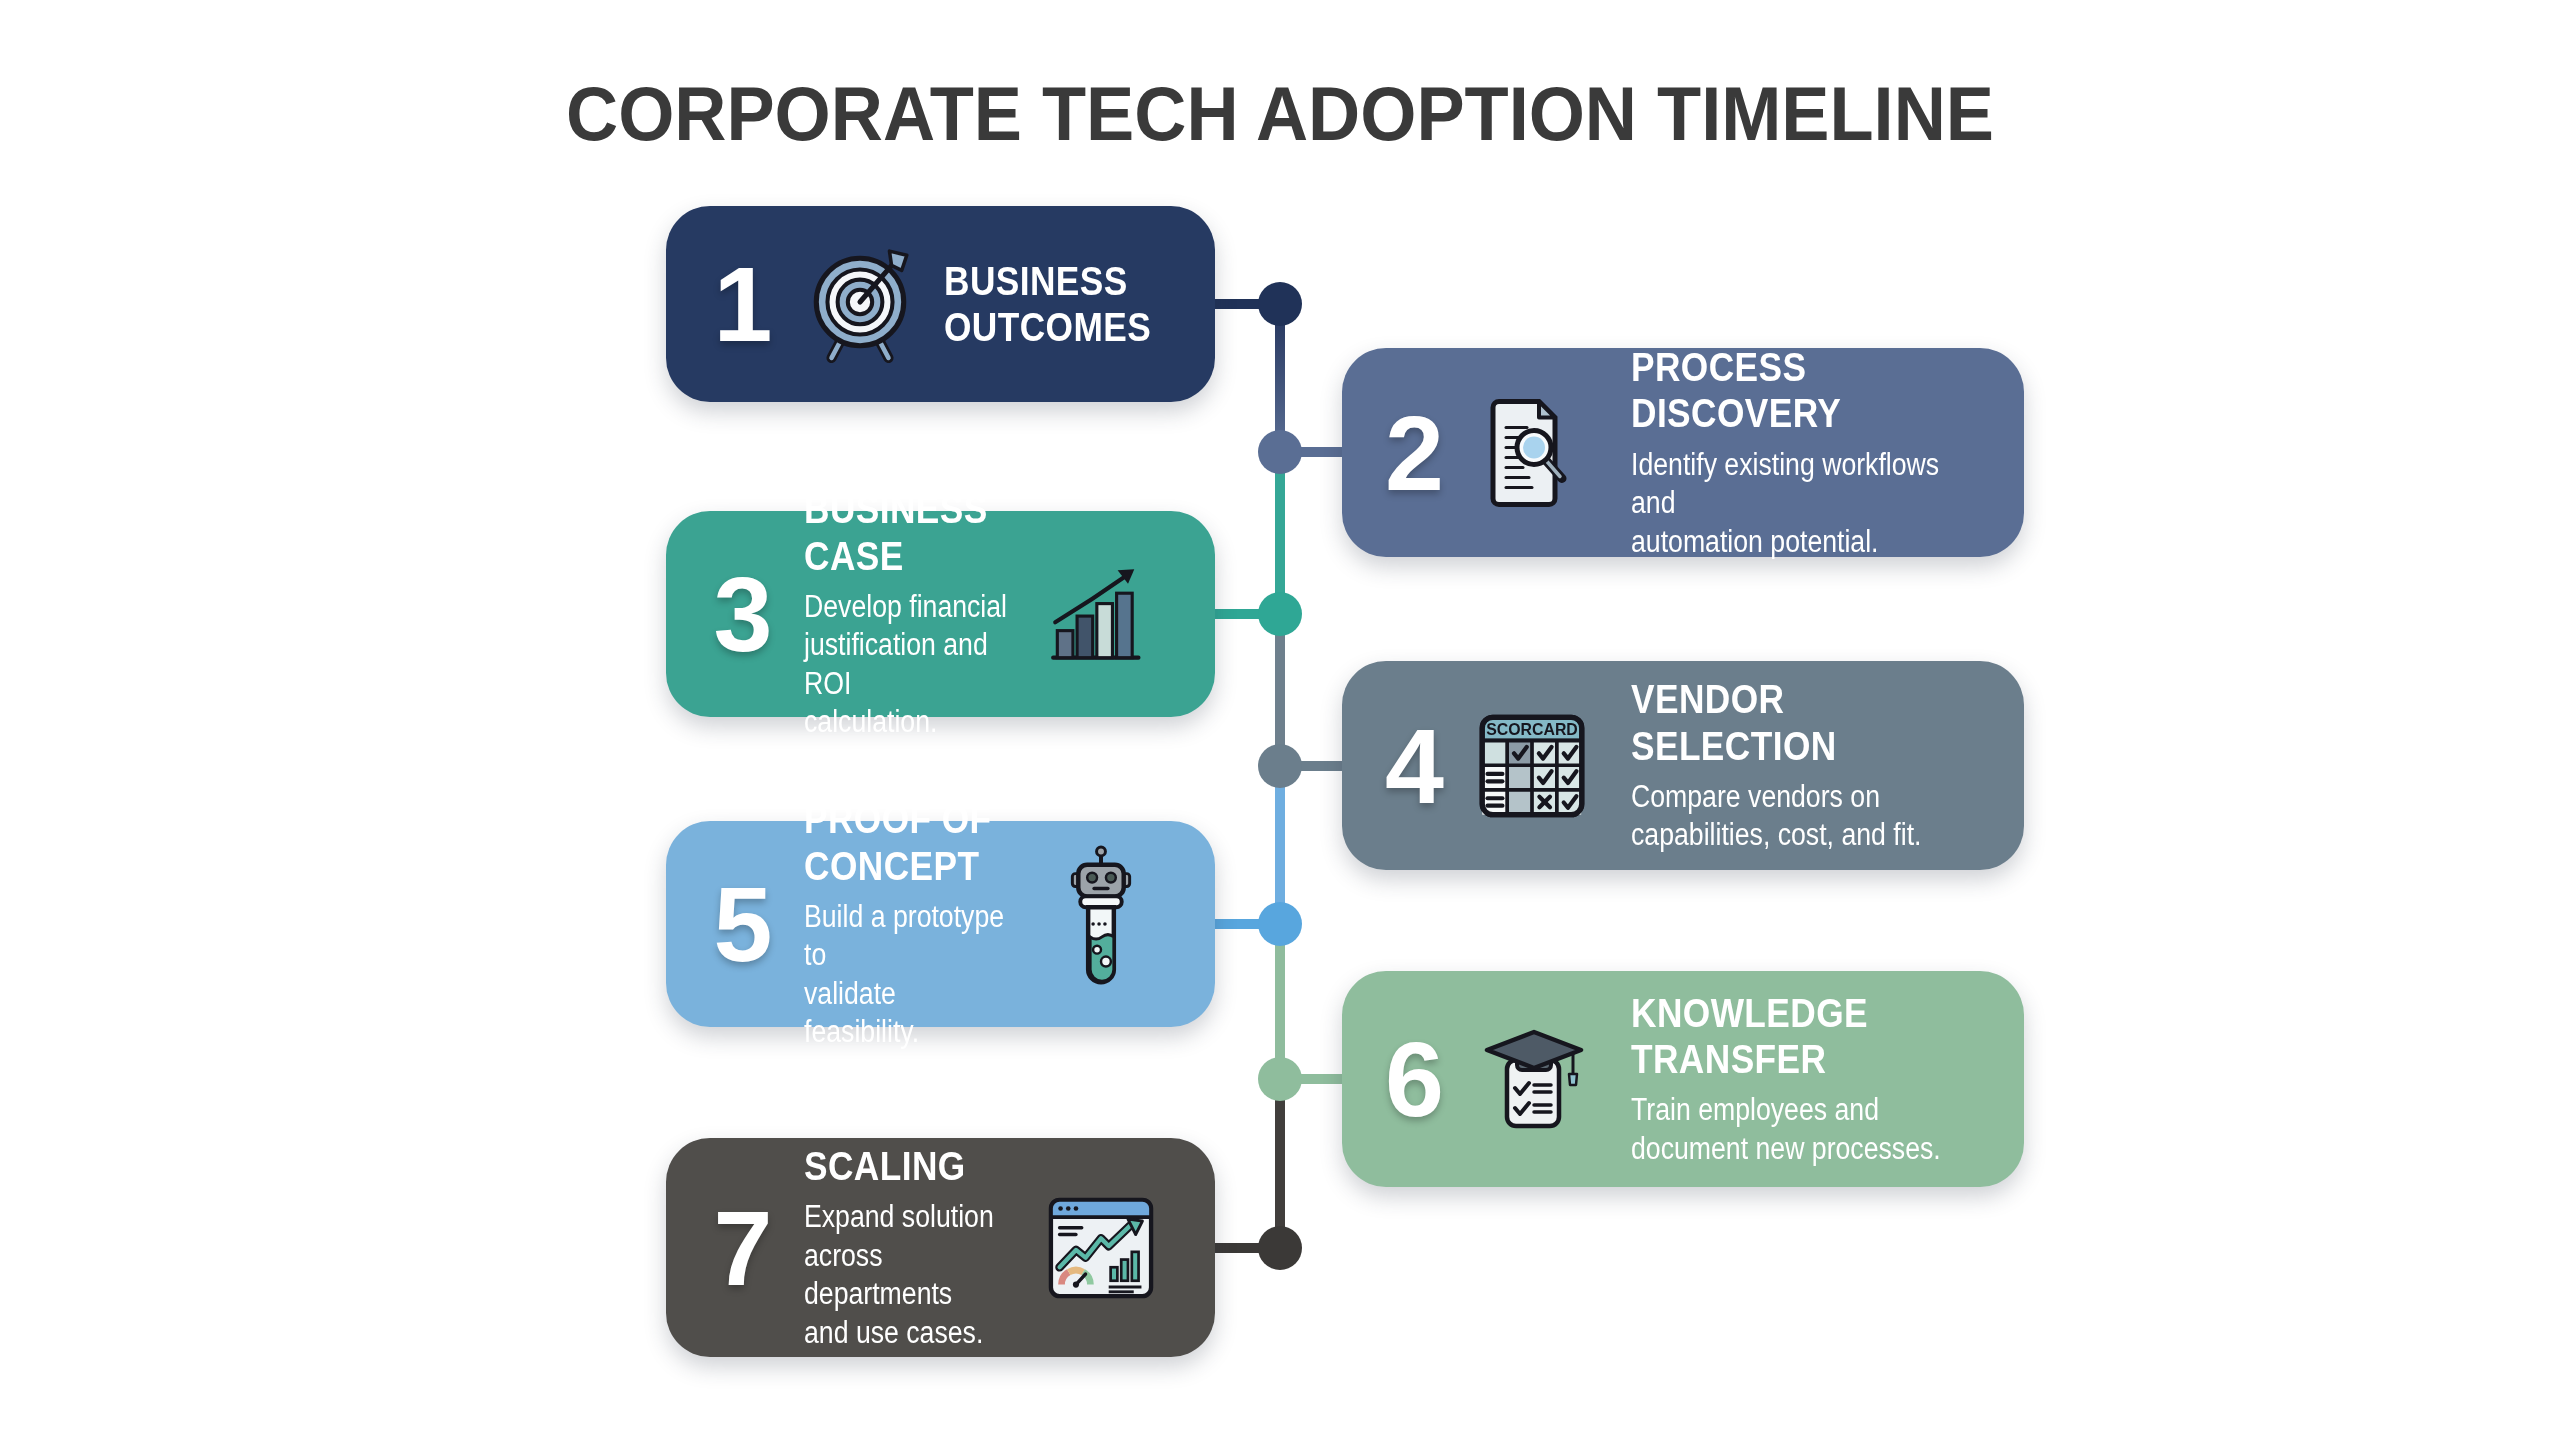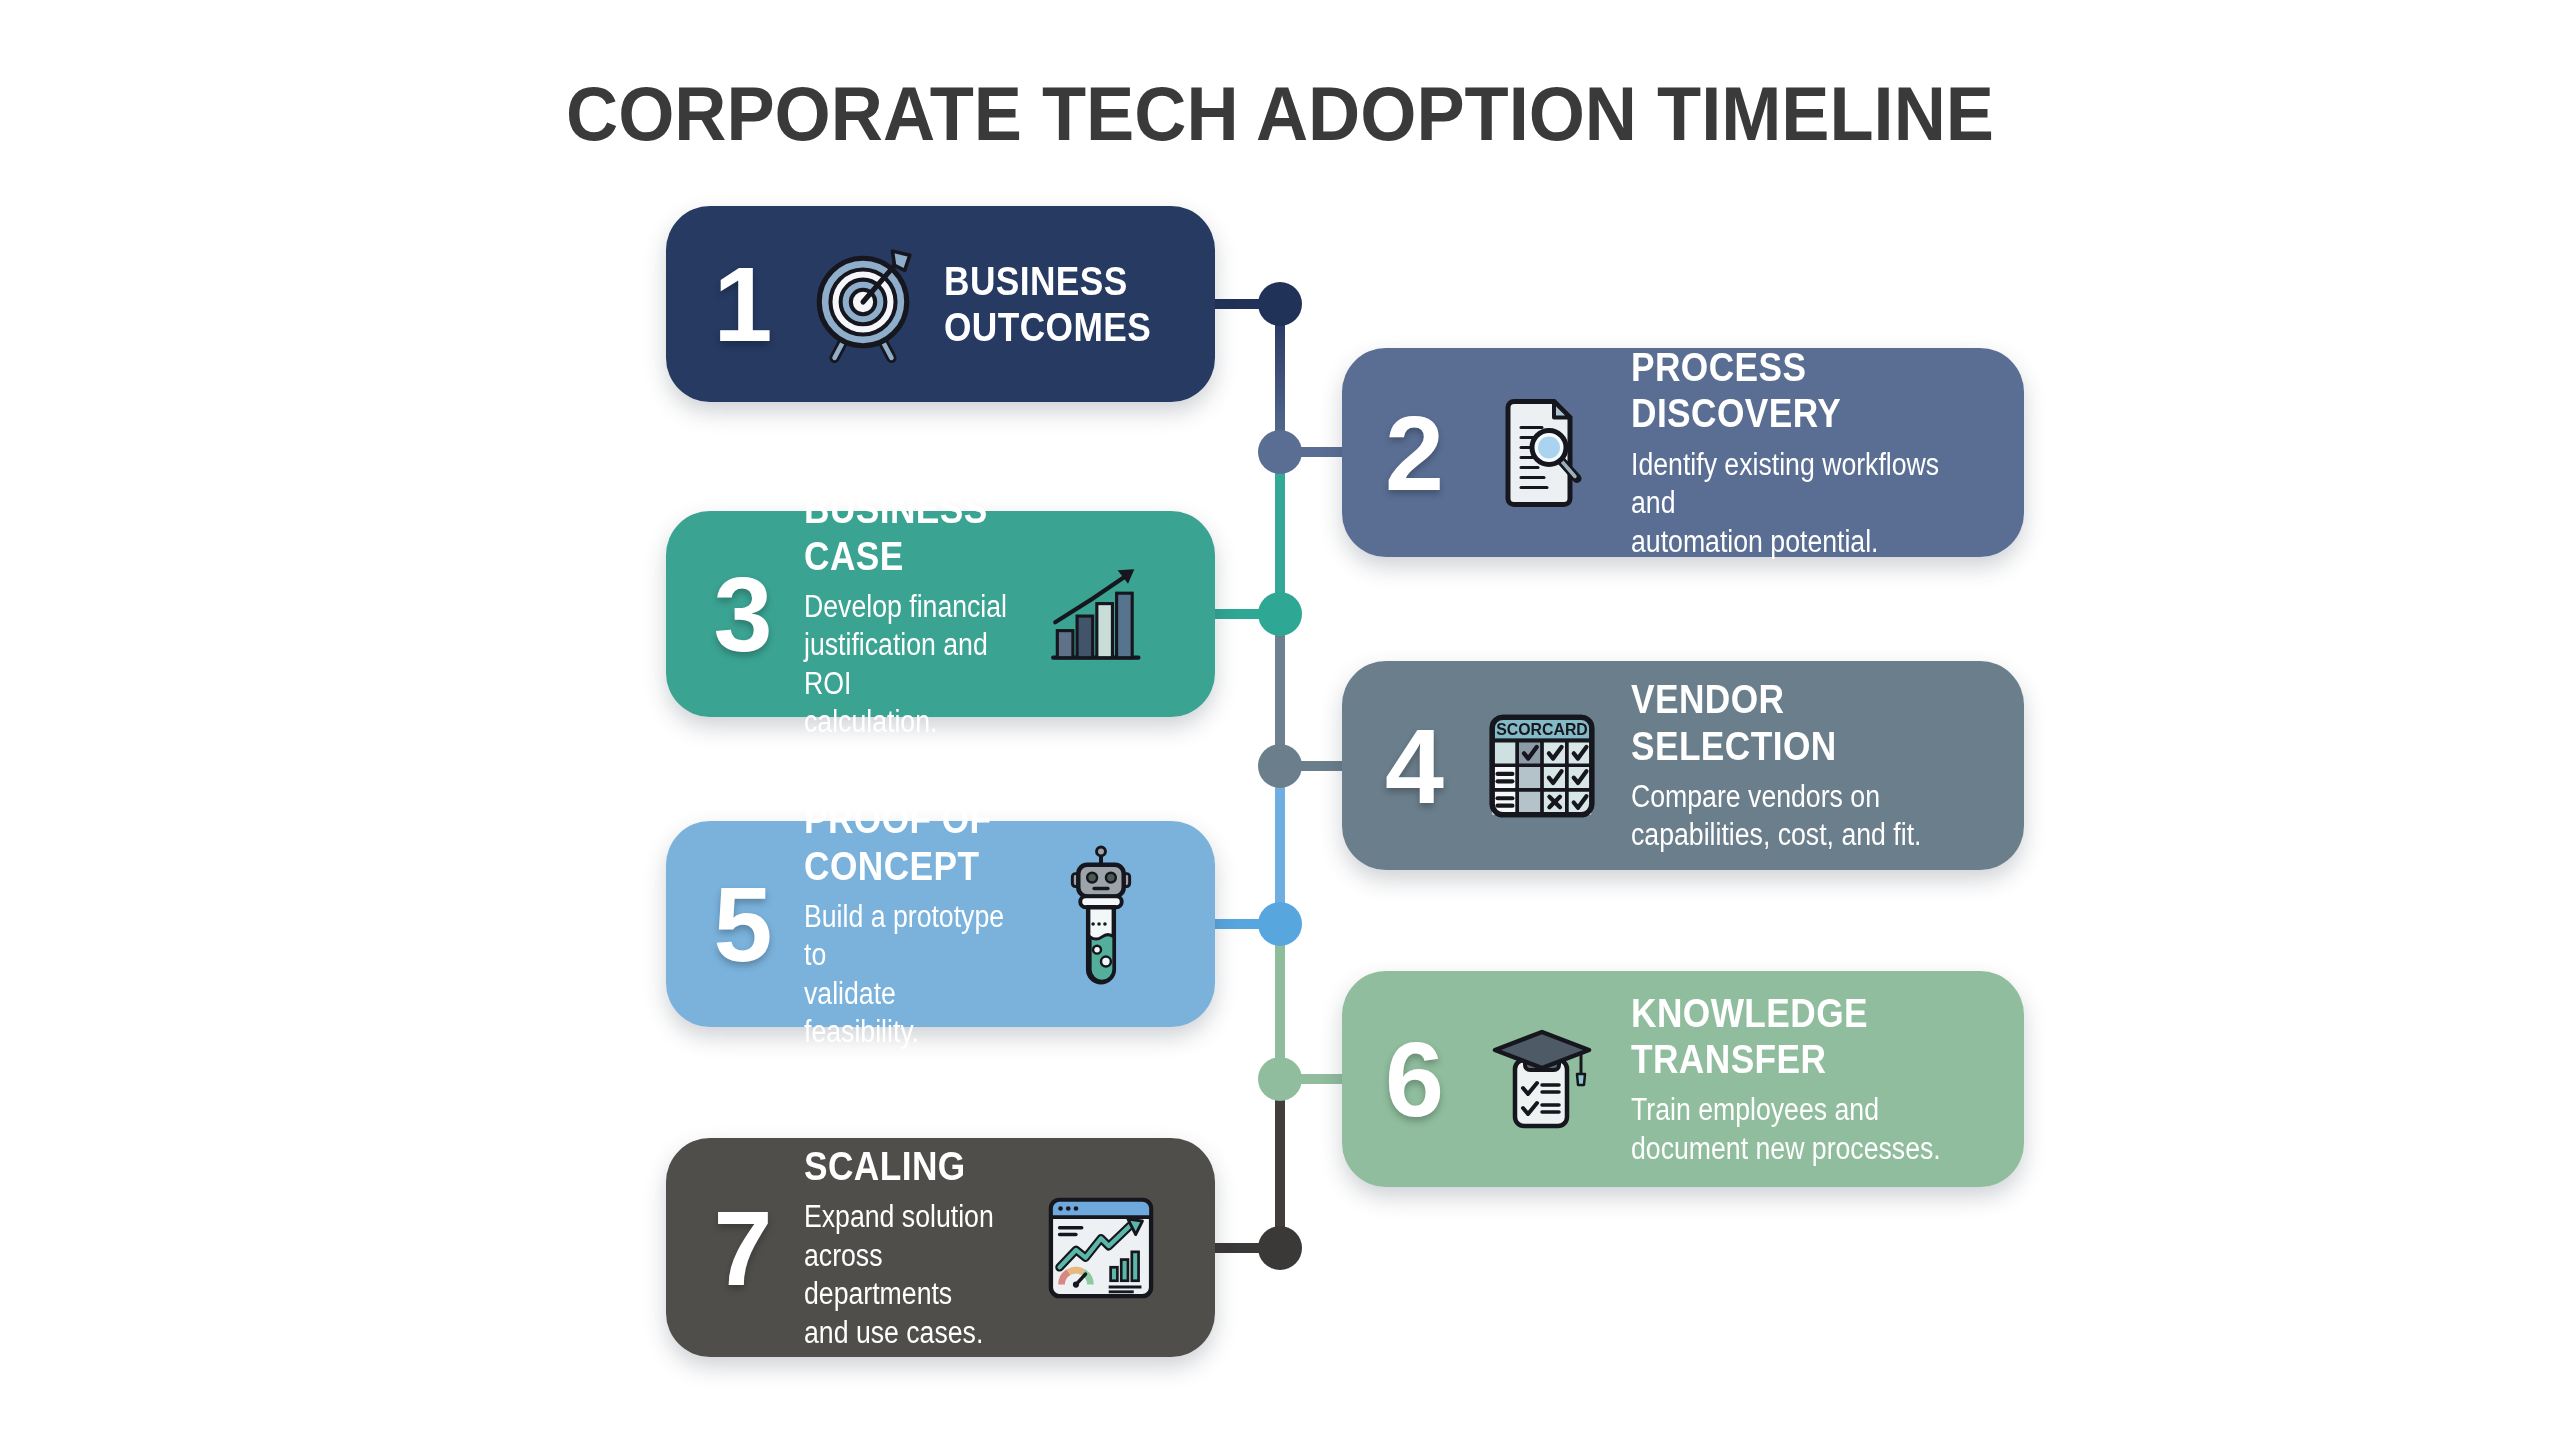--- a/index.html
+++ b/index.html
@@ -41,21 +41,21 @@
   .card3{top:511px;height:206px;}
   .card4{top:661px;height:209px;}
   .card5{top:821px;height:206px;}
   .card6{top:971px;height:216px;}
   .card7{top:1138px;height:219px;}
   .num{
     font-size:106px;font-weight:bold;line-height:1;text-align:center;
     flex:0 0 78px;margin-left:38px;text-shadow:0 4px 7px rgba(0,0,0,0.25);
   }
   .card-right .num{flex:0 0 85px;margin-left:30px;}
-  .iconbox{flex:0 0 auto;display:flex;align-items:center;justify-content:center;}
+  .iconbox{flex:0 0 auto;display:flex;align-items:center;justify-content:flex-start;}
   .icon-after-num{margin-left:20px;width:130px;}
   .card-left .icon-after-num{margin-left:22px;width:118px;}
   .icon-right{margin-left:auto;margin-right:58px;width:112px;justify-content:center;}
   .texts{margin-left:22px;transform:scaleX(0.86);transform-origin:left center;flex:1 1 auto;}
   .card-right .texts{margin-left:24px;}
   .texts h2{
     margin:0;font-size:41px;font-weight:bold;line-height:1.13;
     white-space:pre-line;letter-spacing:0.5px;
   }
   .texts p{

